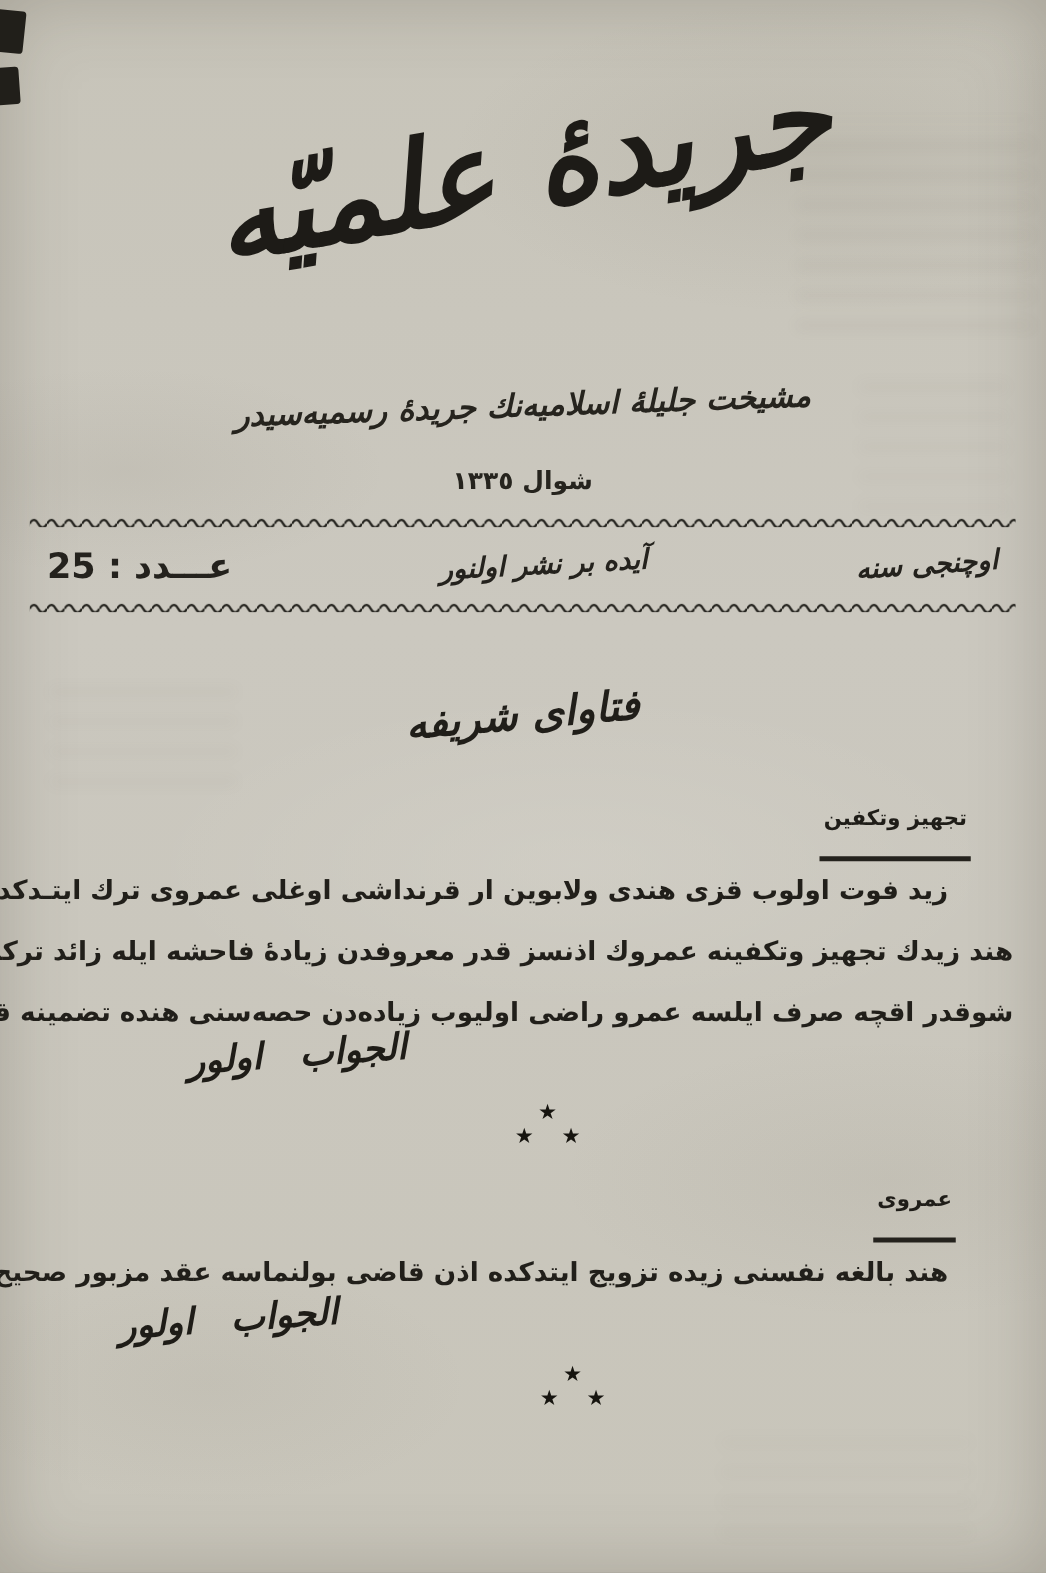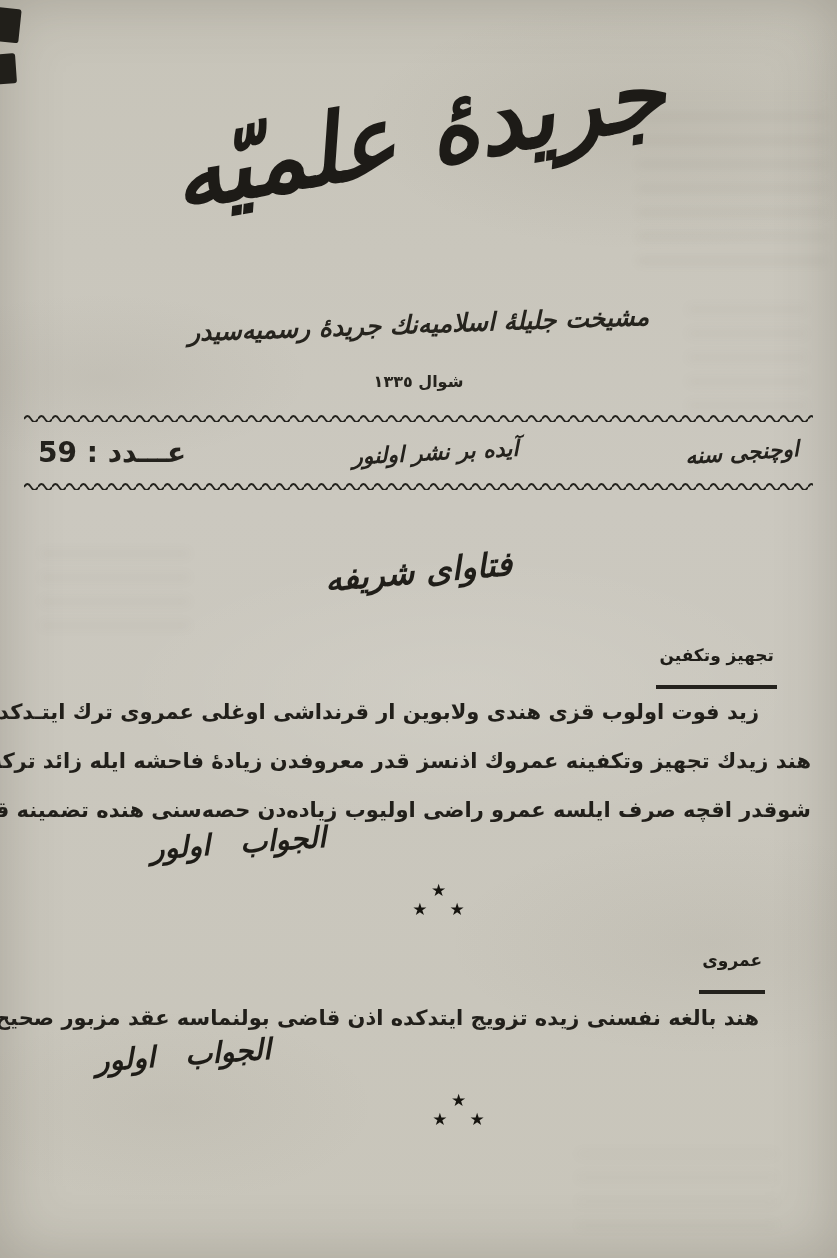--- a/index.html
+++ b/index.html
@@ -32,21 +32,21 @@
     transform:rotate(-10deg);letter-spacing:2px;
     color:#1d1b17;
   }
   .subtitle{
     position:absolute;top:310px;left:0;width:100%;text-align:center;
     font-size:25px;font-weight:bold;font-style:italic;
     transform:rotate(-2deg);color:#26241e;
   }
   .dateline{
     position:absolute;top:372px;left:0;width:100%;text-align:center;
-    font-size:16px;font-weight:bold;letter-spacing:3px;color:#26241e;
+    font-size:20px;font-weight:bold;letter-spacing:3px;color:#26241e;
   }
   .band{position:absolute;top:412px;left:24px;right:24px;}
   .band .row{
     display:flex;justify-content:space-between;align-items:center;
     padding:6px 14px 4px 14px;min-height:48px;
   }
   .band-year{font-size:22px;font-weight:bold;font-style:italic;transform:rotate(-4deg);}
   .band-frequency{font-size:22px;font-weight:bold;font-style:italic;transform:rotate(-3deg);}
   .band-issue{font-size:28px;font-weight:bold;letter-spacing:1px;}
   .section-title{
@@ -114,21 +114,21 @@
       <defs>
         <pattern id="wv1" width="14" height="10" patternUnits="userSpaceOnUse">
           <path d="M0 7 Q 3.5 1 7 7 T 14 7" fill="none" stroke="#23221d" stroke-width="1.8"></path>
         </pattern>
       </defs>
       <rect width="100%" height="10" fill="url(#wv1)"></rect>
     </svg>
     <div class="row">
       <span class="band-year">اوچنجى سنه</span>
       <span class="band-frequency">آيده بر نشر اولنور</span>
-      <span class="band-issue">عـــدد : 59</span>
+      <span class="band-issue">عـــدد : 25</span>
     </div>
     <svg class="wave-svg" width="100%" height="10">
       <defs>
         <pattern id="wv2" width="14" height="10" patternUnits="userSpaceOnUse">
           <path d="M0 7 Q 3.5 1 7 7 T 14 7" fill="none" stroke="#23221d" stroke-width="1.8"></path>
         </pattern>
       </defs>
       <rect width="100%" height="10" fill="url(#wv2)"></rect>
     </svg>
   </div>

